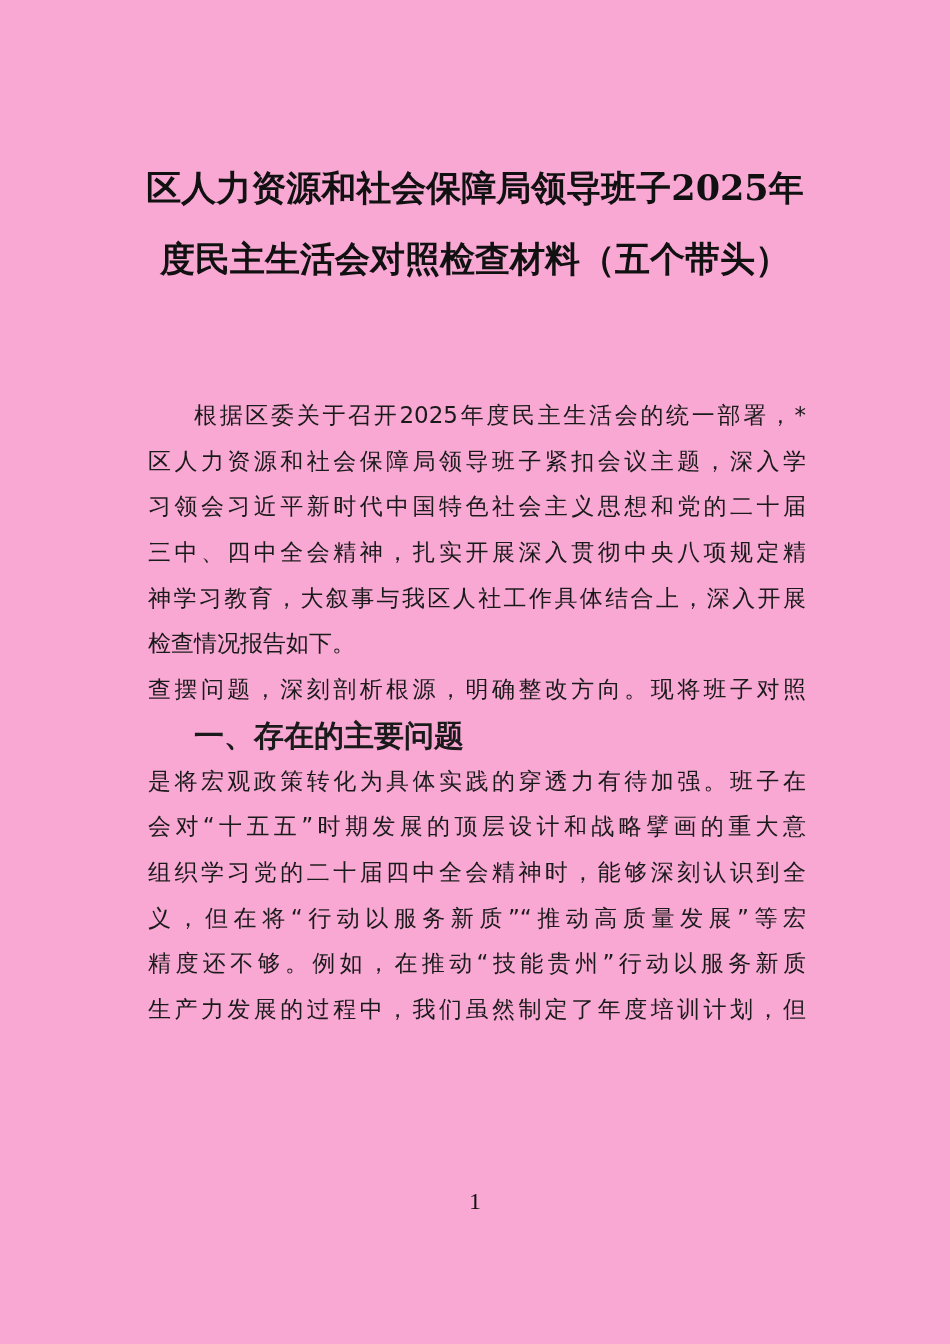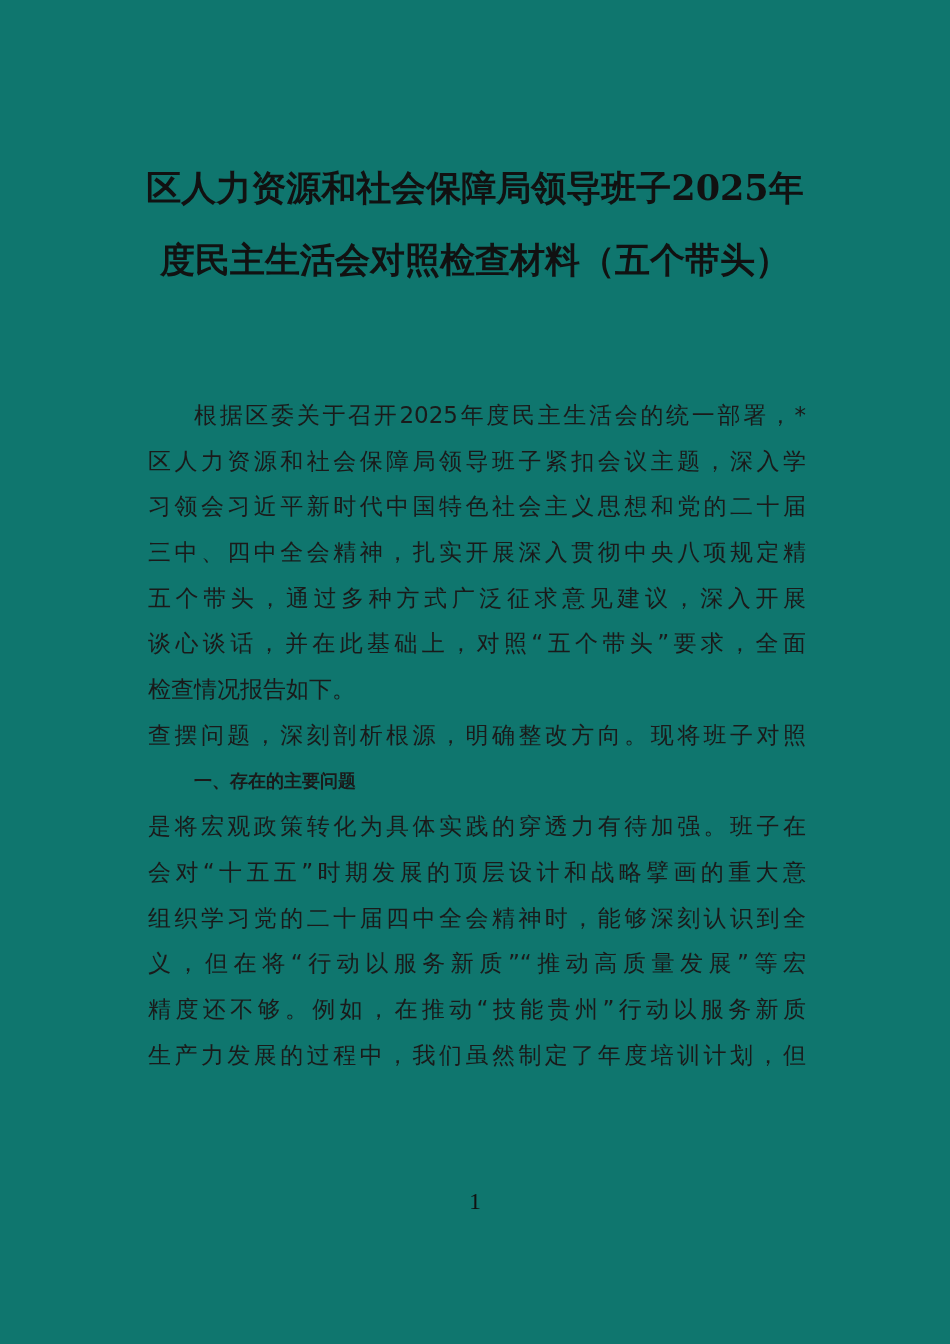--- a/index.html
+++ b/index.html
@@ -11,21 +11,21 @@
       width: 950px;
       height: 1344px;
       position: relative;
       overflow: hidden;
       color: #111111;
     }
     .page {
       position: absolute;
       left: 0; top: 0;
       width: 950px; height: 1344px;
-      background: #0f766e;
+      background: #f9a8d4;
     }
     .title {
       position: absolute;
       left: 140px;
       width: 670px;
       font-family: "DejaVu Serif", "Liberation Serif", serif;
       font-weight: bold;
       font-size: 35px;
       line-height: 72px;
       letter-spacing: 0px;
@@ -57,51 +57,50 @@
     .line.last {
       text-align-last: left;
     }
     .indent {
       padding-left: 46px;
     }
     .heading-1 {
       font-family: Liberation Sans, sans-serif;
       font-weight: bold;
       text-align-last: left;
-      font-size: 18px;
+      font-size: 30px;
     }
     .page-number {
       position: absolute;
       left: 0;
       width: 950px;
       top: 1188px;
       text-align: center;
       font-family: "Liberation Serif", "DejaVu Serif", serif;
       font-size: 24px;
       color: #111111;
     }
   </style>
 </head>
 <body>
 
 <div class="page">
 
   <div class="title">
     <span class="line" style="text-align:center;text-align-last:center;height:72px;">区人力资源和社会保障局领导班子2025年</span>
-    <span class="line" style="text-align:right;text-align-last:center;height:72px;">度民主生活会对照检查材料（五个带头）</span>
+    <span class="line" style="text-align:right;text-align-last:center;height:72px;font-family:Liberation Serif, serif;">度民主生活会对照检查材料（五个带头）</span>
   </div>
 
   <div class="body-text">
 
     <span class="line indent">根据区委关于召开2025年度民主生活会的统一部署，*</span>
     <span class="line">区人力资源和社会保障局领导班子紧扣会议主题，深入学</span>
     <span class="line">习领会习近平新时代中国特色社会主义思想和党的二十届</span>
     <span class="line">三中、四中全会精神，扎实开展深入贯彻中央八项规定精</span>
-    <span class="line">五个带头，通过多种方式广泛征求意见建议，深入开展</span>
-    <span class="line">谈心谈话，并在此基础上，对照“五个带头”要求，全面</span>
+    <span class="line">神学习教育，大叙事与我区人社工作具体结合上，深入开展</span>
     <span class="line last">检查情况报告如下。</span>
     <span class="line">查摆问题，深刻剖析根源，明确整改方向。现将班子对照</span>
 
     <span class="line indent heading-1">一、存在的主要问题</span>
 
     <span class="line">是将宏观政策转化为具体实践的穿透力有待加强。班子在</span>
     <span class="line">会对“十五五”时期发展的顶层设计和战略擘画的重大意</span>
     <span class="line">组织学习党的二十届四中全会精神时，能够深刻认识到全</span>
     <span class="line">义，但在将“行动以服务新质”“推动高质量发展”等宏</span>
     <span class="line">精度还不够。例如，在推动“技能贵州”行动以服务新质</span>

